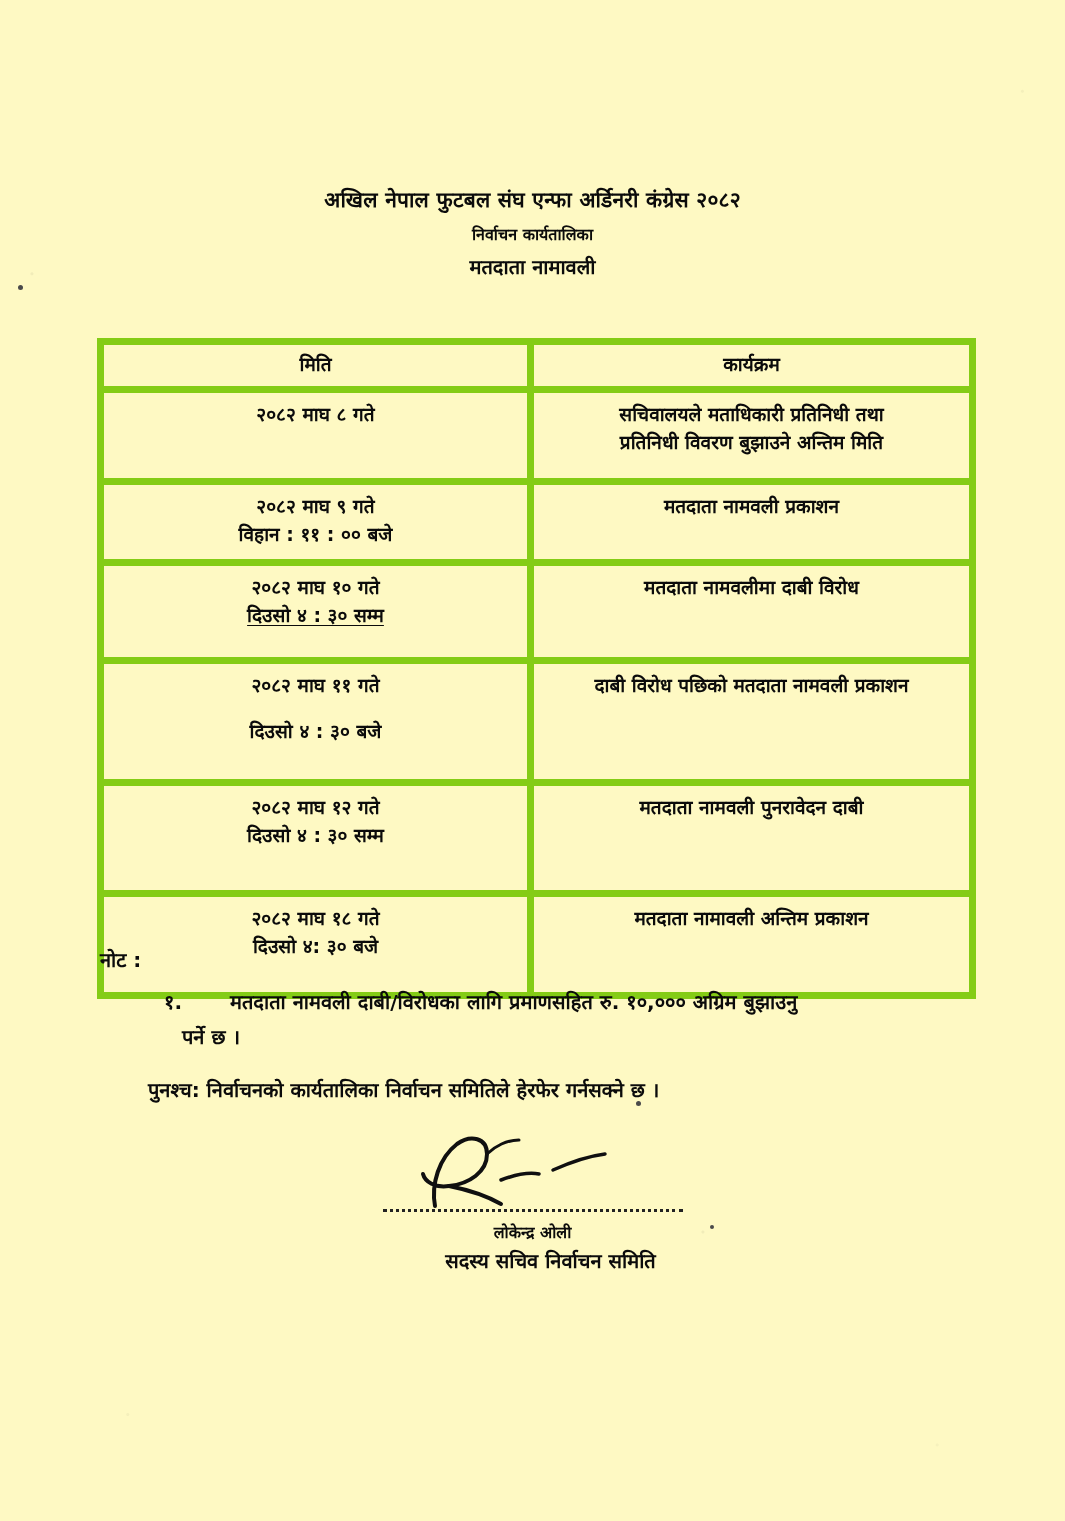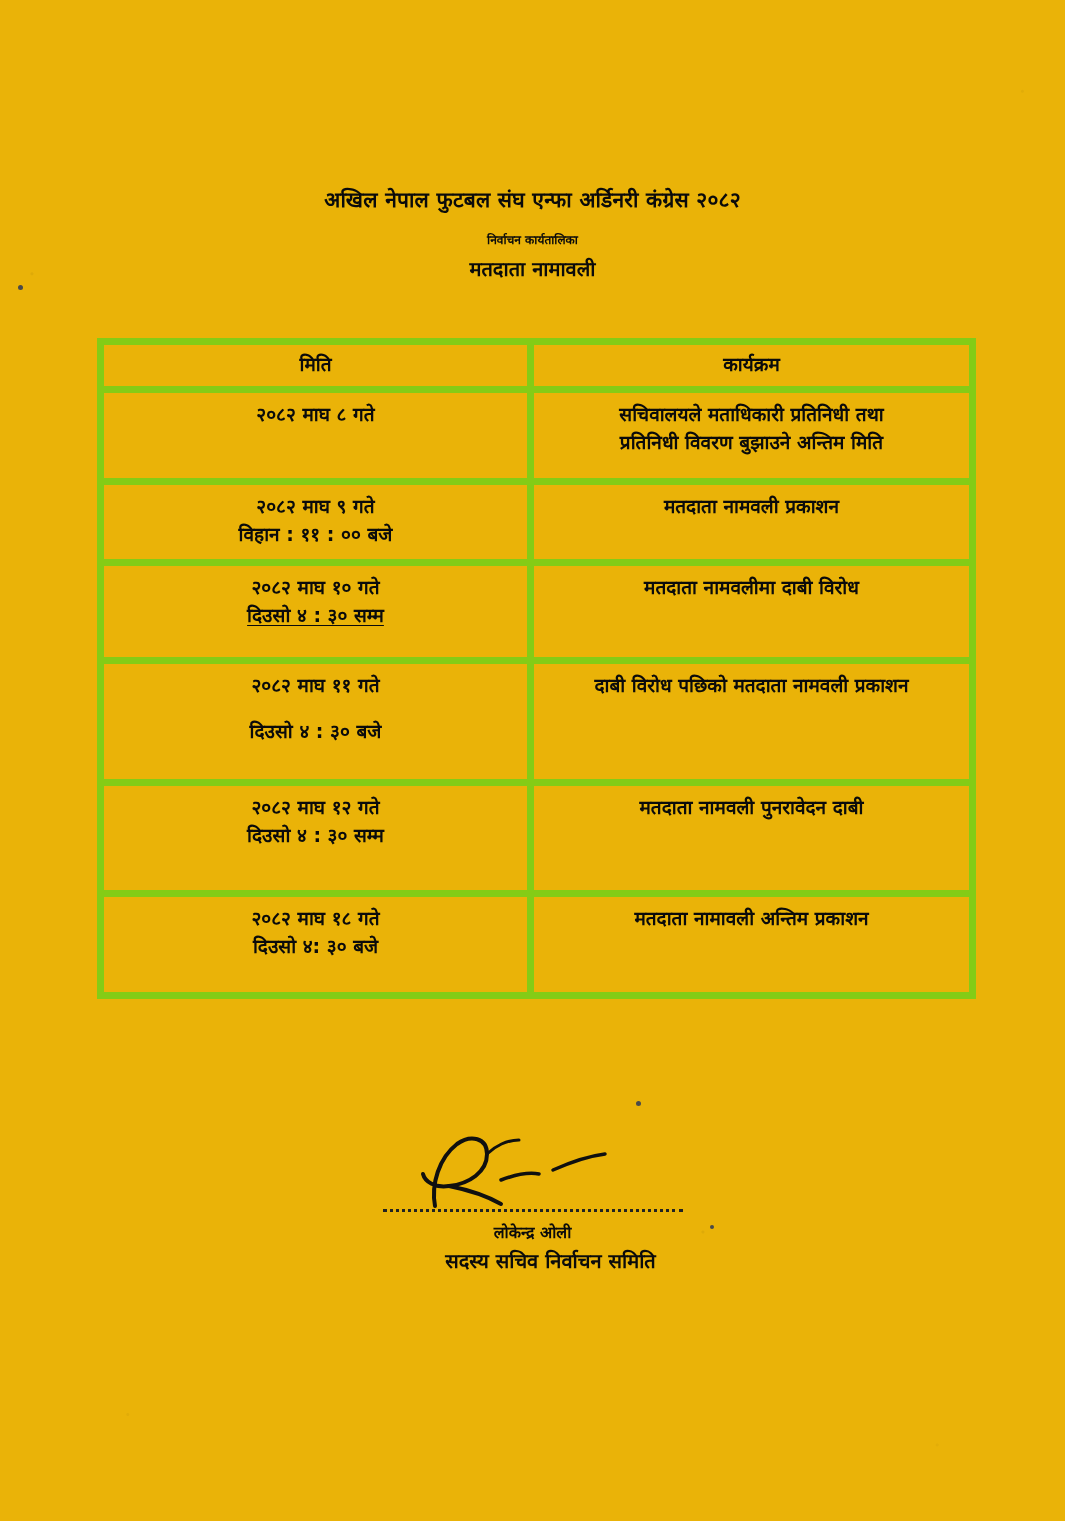--- a/index.html
+++ b/index.html
@@ -12,21 +12,21 @@
     height: 1521px;
     position: relative;
     font-family: "DejaVu Sans", sans-serif;
     color: #0b0b0b;
     overflow: hidden;
   }
 
   .page {
     position: absolute;
     inset: 0;
-    background: #eab308;
+    background: #fef9c3;
   }
 
   
   .scan-noise {
     position: absolute;
     inset: 0;
     pointer-events: none;
     background:
       radial-gradient(circle at 3% 18%, rgba(0,0,0,0.05) 0 1px, transparent 2px),
       radial-gradient(circle at 96% 6%, rgba(0,0,0,0.04) 0 1px, transparent 2px),
@@ -42,23 +42,23 @@
     width: 100%;
     text-align: center;
     line-height: 1.42;
   }
   .header .line1 {
     font-size: 21px;
     font-weight: 700;
     letter-spacing: 0.2px;
   }
   .header .line2 {
-    font-size: 12px;
-    font-weight: 700;
-    margin-top: 16px;
+    font-size: 16px;
+    font-weight: 700;
+    margin-top: 8px;
   }
   .header .line3 {
     font-size: 20px;
     font-weight: 700;
     margin-top: 6px;
   }
 
   table.schedule {
     position: absolute;
     top: 338px;
@@ -237,20 +237,31 @@
           <span class="cell-line">२०८२ माघ १८ गते</span>
           <span class="cell-line">दिउसो ४: ३० बजे</span>
         </td>
         <td>
           <span class="cell-line">मतदाता नामावली अन्तिम प्रकाशन</span>
         </td>
       </tr>
     </tbody>
   </table>
 
+  <div class="note-block">
+    <div class="note-label">नोट :</div>
+    <div class="note-item">
+      <div class="note-num">१.</div>
+      <div class="note-text">
+        <span>मतदाता नामवली दाबी/विरोधका लागि प्रमाणसहित रु. १०,००० अग्रिम बुझाउनु</span>
+        <span class="second-line">पर्ने छ ।</span>
+      </div>
+    </div>
+    <div class="postscript">पुनश्च: निर्वाचनको कार्यतालिका निर्वाचन समितिले हेरफेर गर्नसक्ने छ ।</div>
+  </div>
 
   <div class="signature-area">
     <svg class="sig-svg" width="300" height="86" viewBox="0 0 300 86">
       <path d="M52 78 C 48 56, 56 30, 74 16 C 88 6, 104 10, 104 26 C 104 44, 86 56, 66 58 C 52 60, 42 54, 40 46" fill="none" stroke="#101010" stroke-width="4" stroke-linecap="round"></path>
       <path d="M66 58 C 86 62, 104 68, 118 76" fill="none" stroke="#101010" stroke-width="4" stroke-linecap="round"></path>
       <path d="M118 52 C 134 46, 146 44, 156 46" fill="none" stroke="#101010" stroke-width="3.5" stroke-linecap="round"></path>
       <path d="M170 42 C 188 34, 206 28, 222 26" fill="none" stroke="#101010" stroke-width="3.5" stroke-linecap="round"></path>
       <path d="M104 26 C 112 18, 124 12, 136 12" fill="none" stroke="#101010" stroke-width="3" stroke-linecap="round"></path>
     </svg>
     <div class="dotline"></div>

